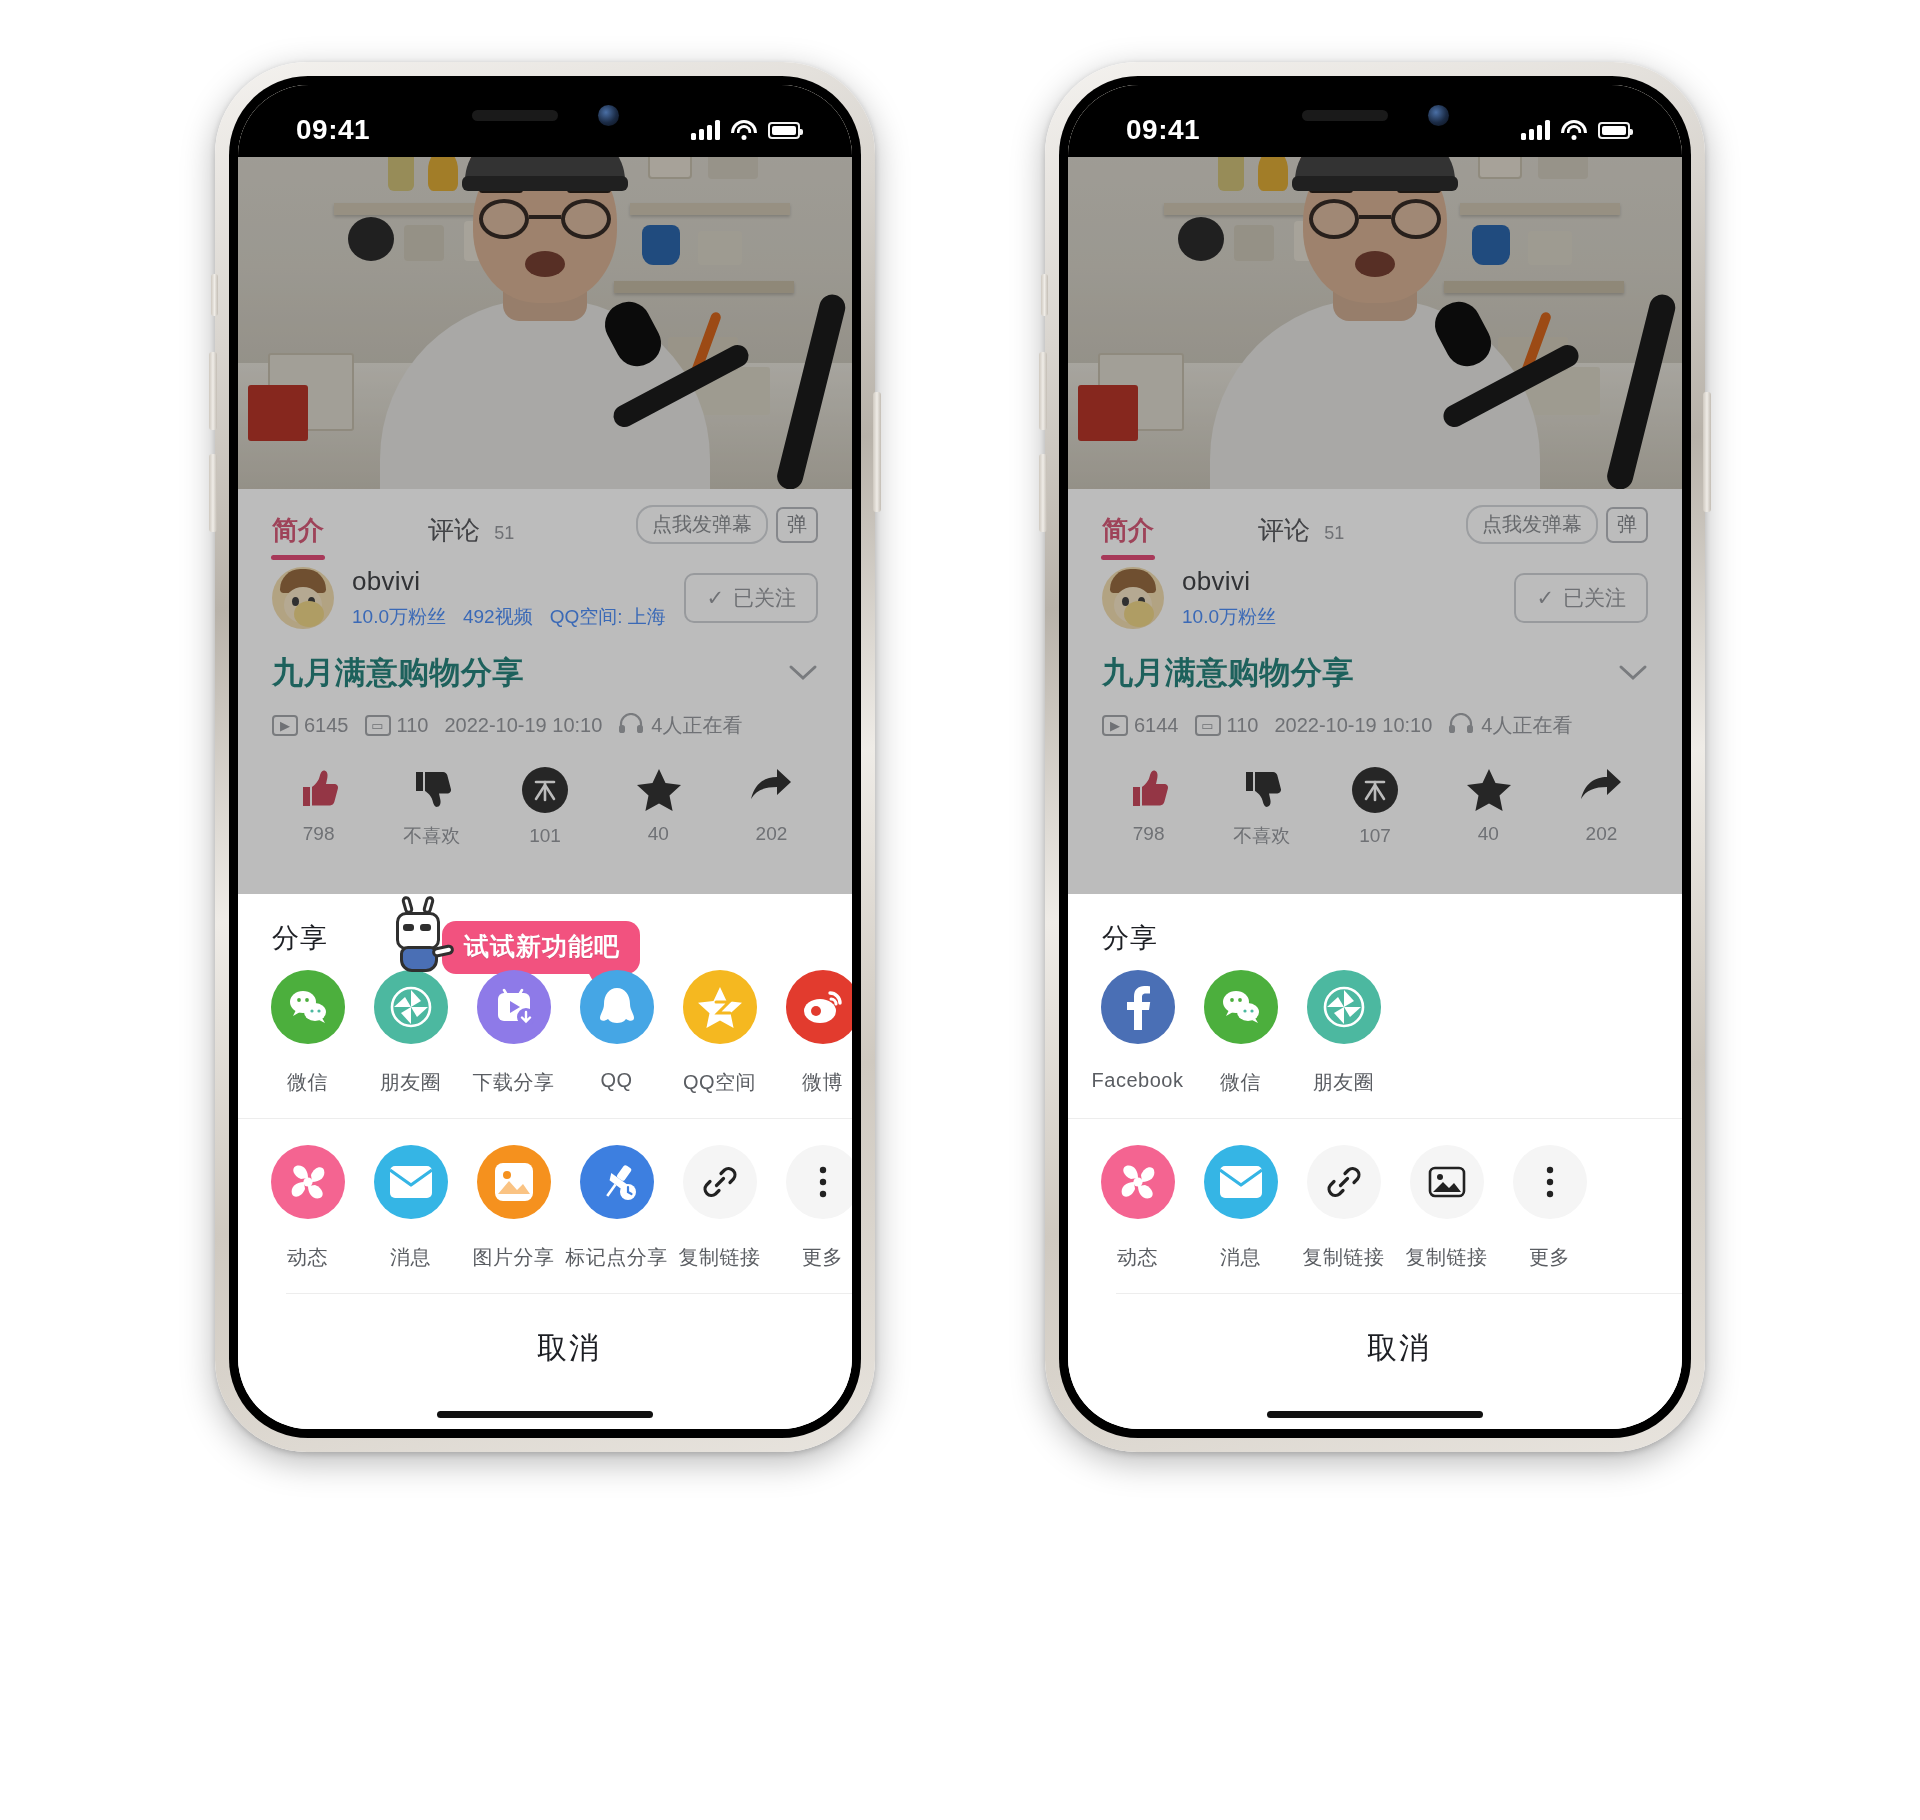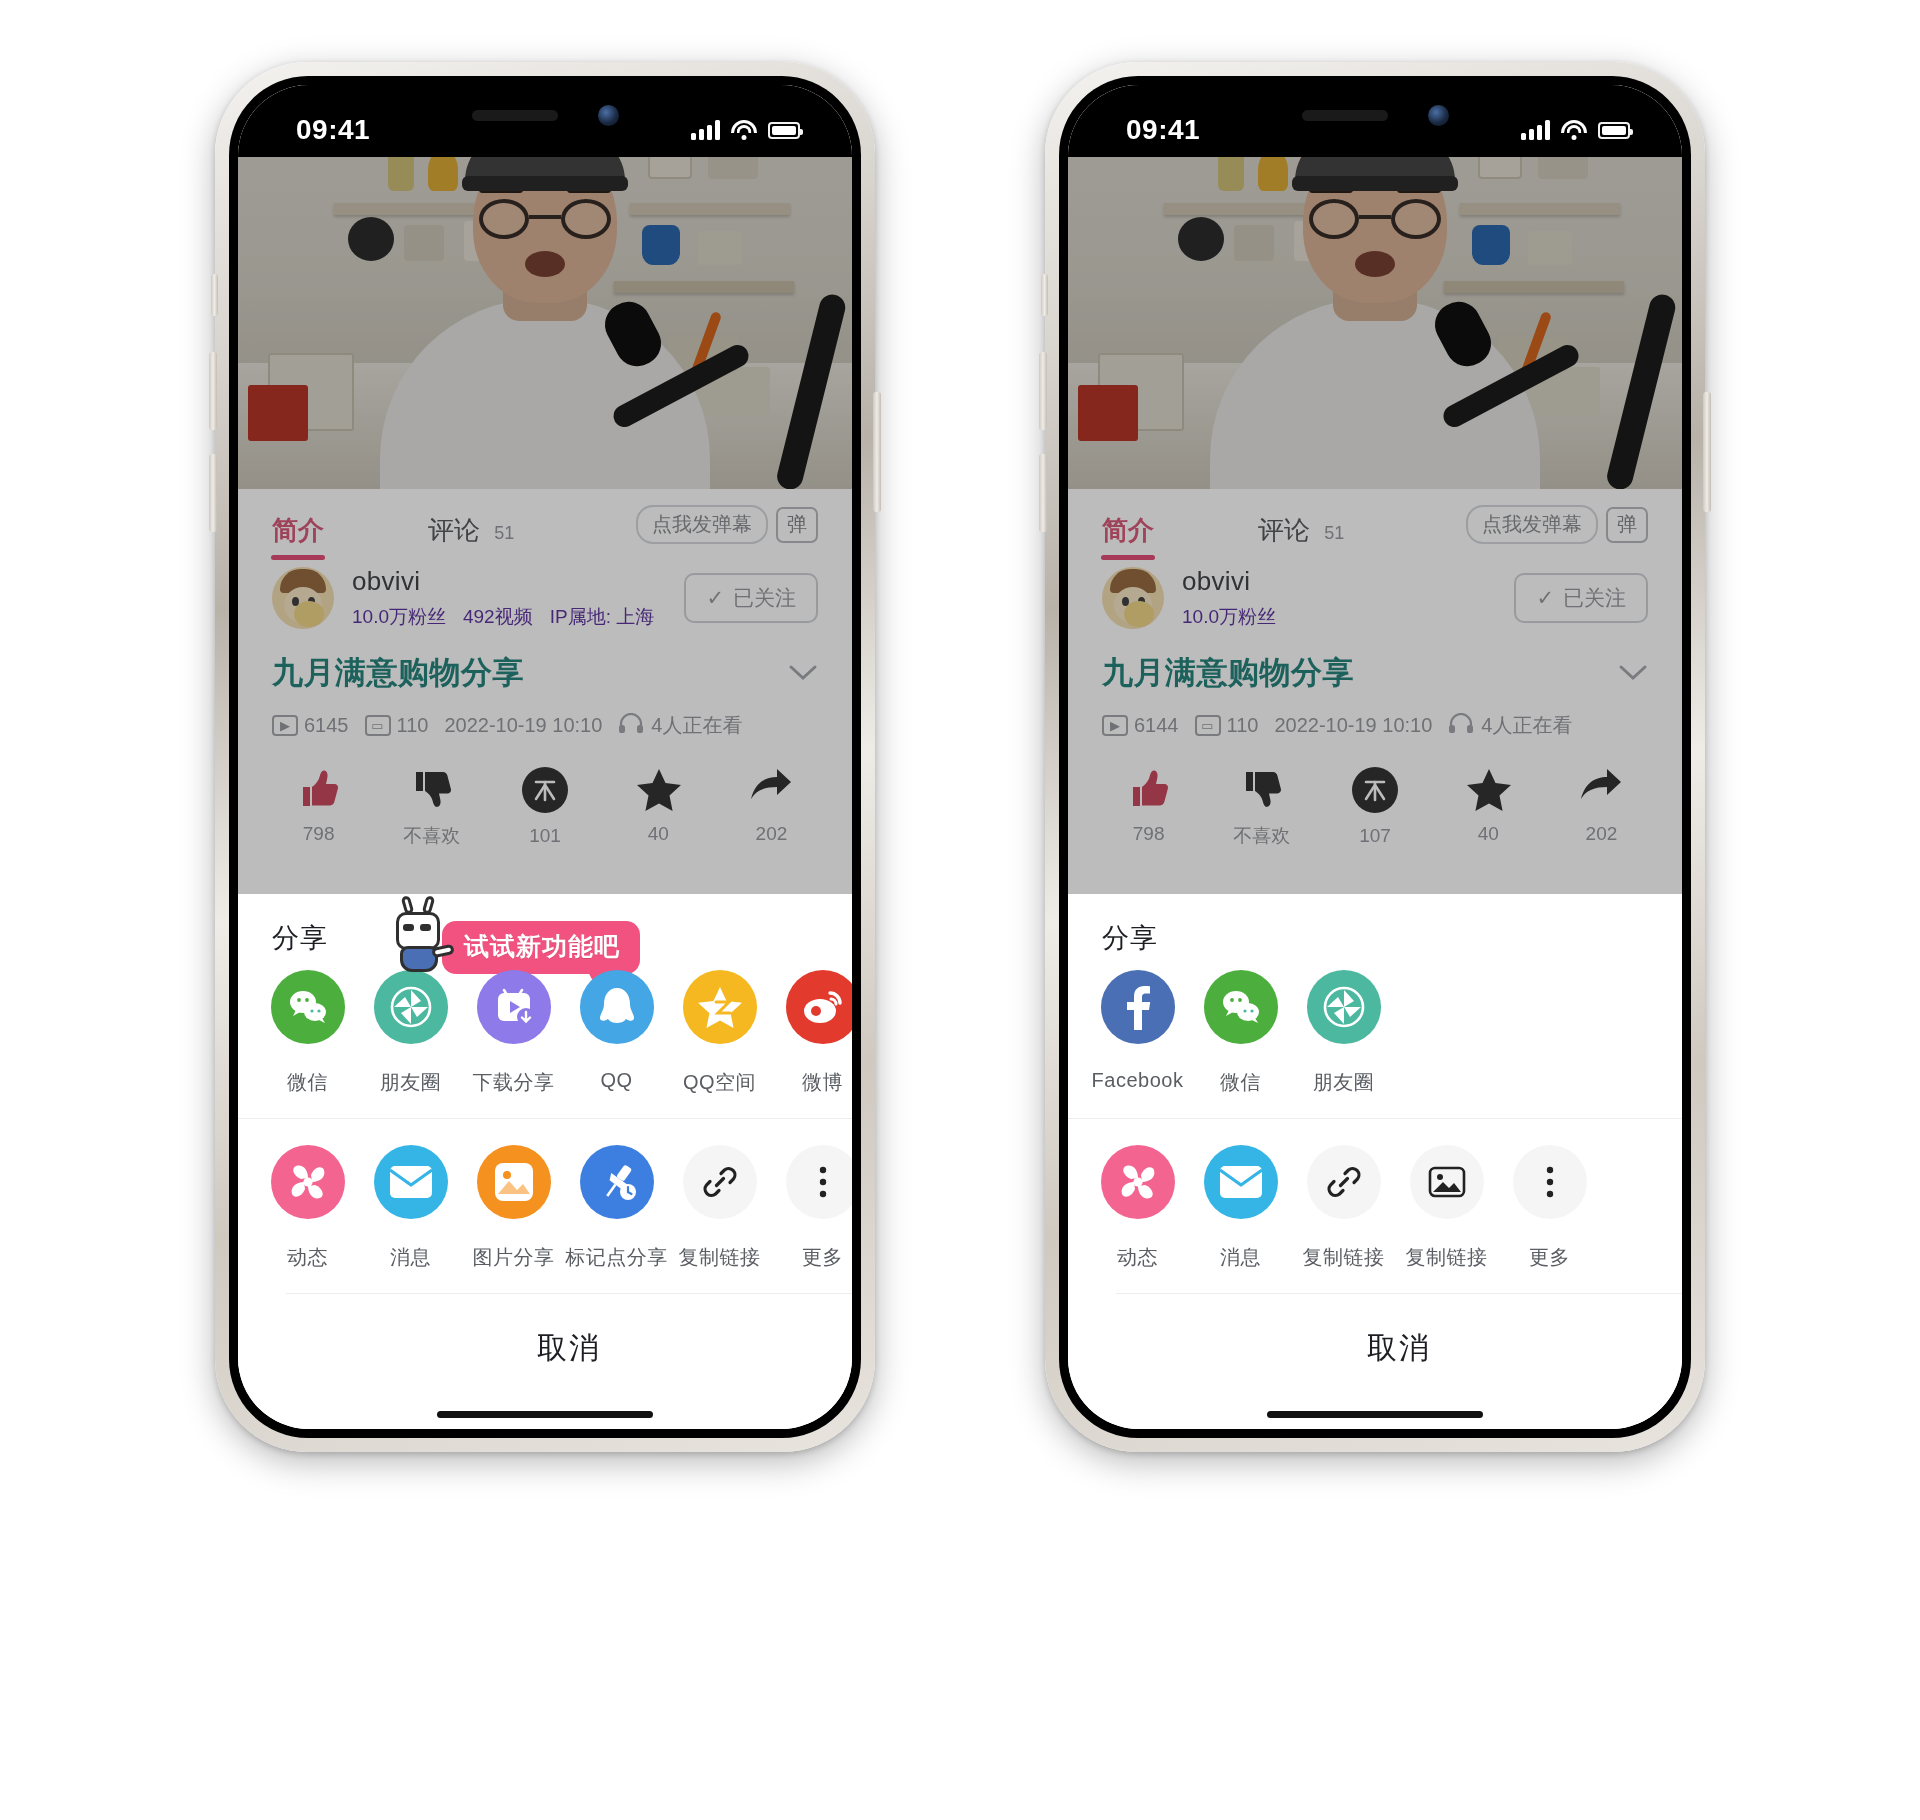--- a/index.html
+++ b/index.html
@@ -198,21 +198,21 @@
   .uprow { display:flex; align-items:center; padding: 4px 34px 0 34px; }
   .avatar { width: 62px; height: 62px; border-radius:50%; overflow:hidden; position:relative;
             background:#f0d9a8; flex:0 0 auto;}
   .av-hair { position:absolute; top:2px; left:8px; width:46px; height:24px; background:#8a5a2b; border-radius:22px 22px 4px 4px;}
   .av-face { position:absolute; top:20px; left:12px; width:38px; height:36px; background:#f4e3c0; border-radius:50%;}
   .av-eye  { position:absolute; top:30px; width:7px;height:9px;background:#2b2b2b;border-radius:50%;}
   .av-eye.l{left:20px}.av-eye.r{left:36px}
   .av-blob { position:absolute; bottom:2px; left:22px; width:30px;height:26px;background:#ecd07a;border-radius:50%;}
   .upinfo { margin-left: 18px; }
   .upname { font-size: 26px; color:#2c2e33; letter-spacing:.3px; }
-  .upmeta { font-size: 19px; color:#4c1d95; margin-top: 7px; display:flex; gap:17px; }
+  .upmeta { font-size: 19px; color:#3b82f6; margin-top: 7px; display:flex; gap:17px; }
   .follow-btn { margin-left:auto; border:2px solid #c9ccd1; border-radius:10px;
                 padding: 9px 20px; font-size: 21px; color:#8b8e93; display:flex; gap:9px; align-items:center;}
 
   .vtitle { display:flex; align-items:center; padding: 22px 34px 0 34px; }
   .vtitle h1 { font-size: 31px; font-weight:700; color:#0f766e; letter-spacing:.5px;}
   .vtitle .chev { margin-left:auto; font-size: 28px; color:#8a8d93; }
 
   .vstats { display:flex; align-items:center; gap: 16px; padding: 18px 34px 0 34px;
             font-size: 20px; color:#8a8d93; flex-wrap:nowrap; }
   .vstats .ic { display:inline-flex; align-items:center; justify-content:center;
@@ -374,21 +374,21 @@
                 <div class="av-face"></div>
               <div class="av-eye l"></div>
                 <div class="av-eye r"></div>
               <div class="av-blob"></div>
             </div>
             <div class="upinfo">
               <div class="upname">obvivi</div>
               <div class="upmeta">
       <span>10.0万粉丝</span>
       <span>492视频</span>
-      <span>IP属地: 上海</span>
+      <span>QQ空间: 上海</span>
                 </div>
             </div>
             <div class="follow-btn">
               <span>✓</span>
               <span>已关注</span>
             </div>
           </div>
 
           <div class="vtitle">
             <h1>九月满意购物分享</h1>

